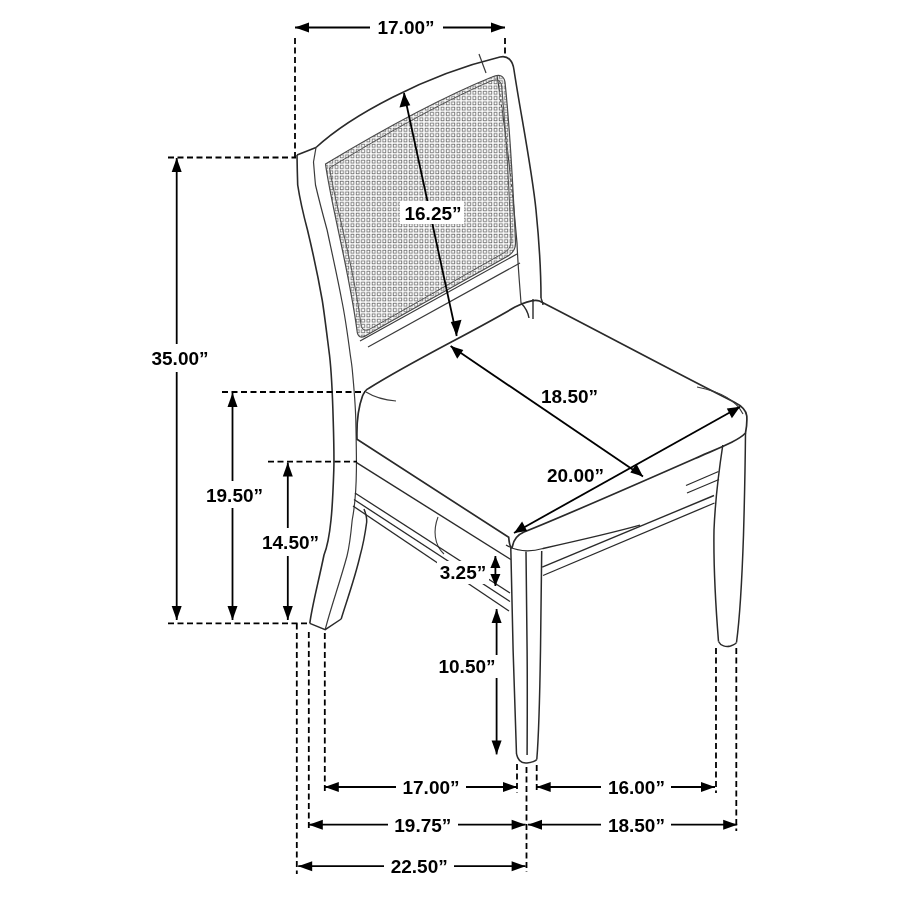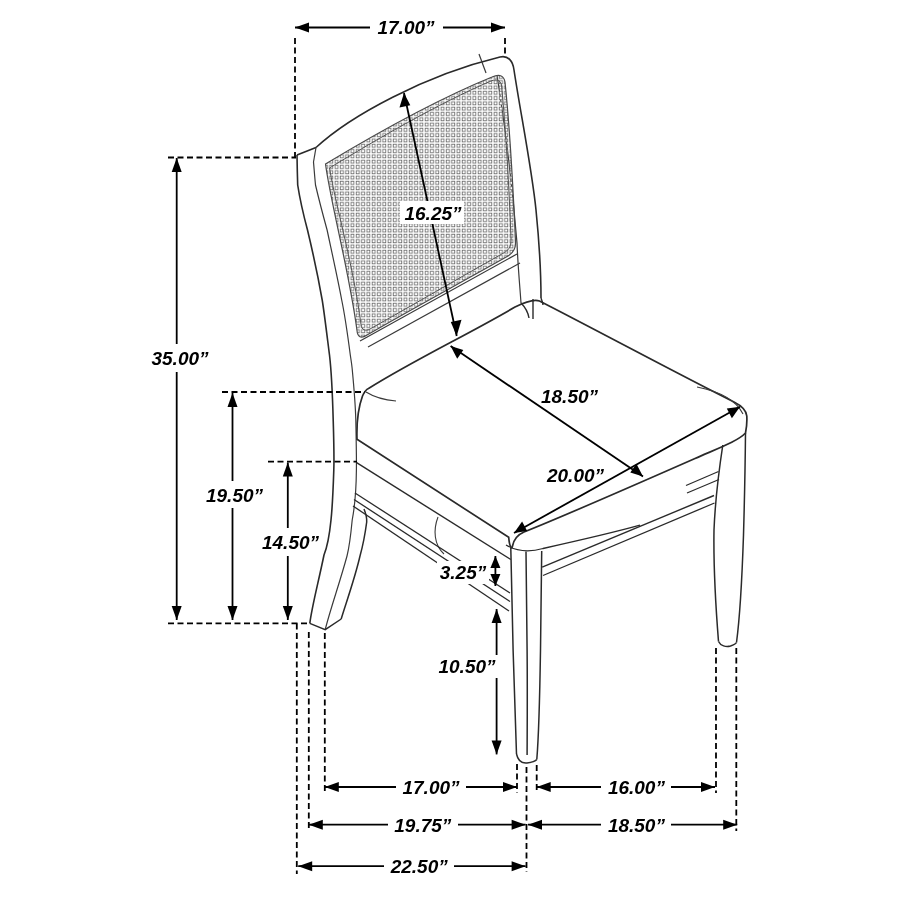--- a/index.html
+++ b/index.html
@@ -1,16 +1,16 @@
 <!DOCTYPE html>
 <html><head>
 <meta charset="utf-8">
 <style>
   html,body{margin:0;padding:0;background:#fff;}
-  .wrap{width:900px;height:900px;position:relative;background:#fff;overflow:hidden;filter:grayscale(1);font-style:italic;}
+  .wrap{width:900px;height:900px;position:relative;background:#fff;overflow:hidden;filter:grayscale(1);}
   text{font-family:"Liberation Sans",sans-serif;font-weight:bold;font-size:19px;fill:#000;-webkit-font-smoothing:antialiased;}
   svg{-webkit-font-smoothing:antialiased;}
 </style>
 </head>
 <body>
 <div class="wrap">
 <svg width="900" height="900" viewBox="0 0 900 900">
 <defs>
   <pattern id="cane" width="5.3" height="5.3" patternUnits="userSpaceOnUse">
     <rect x="1.1" y="1.1" width="3.1" height="3.1" fill="#fff" stroke="#606060" stroke-width="0.75"></rect>

